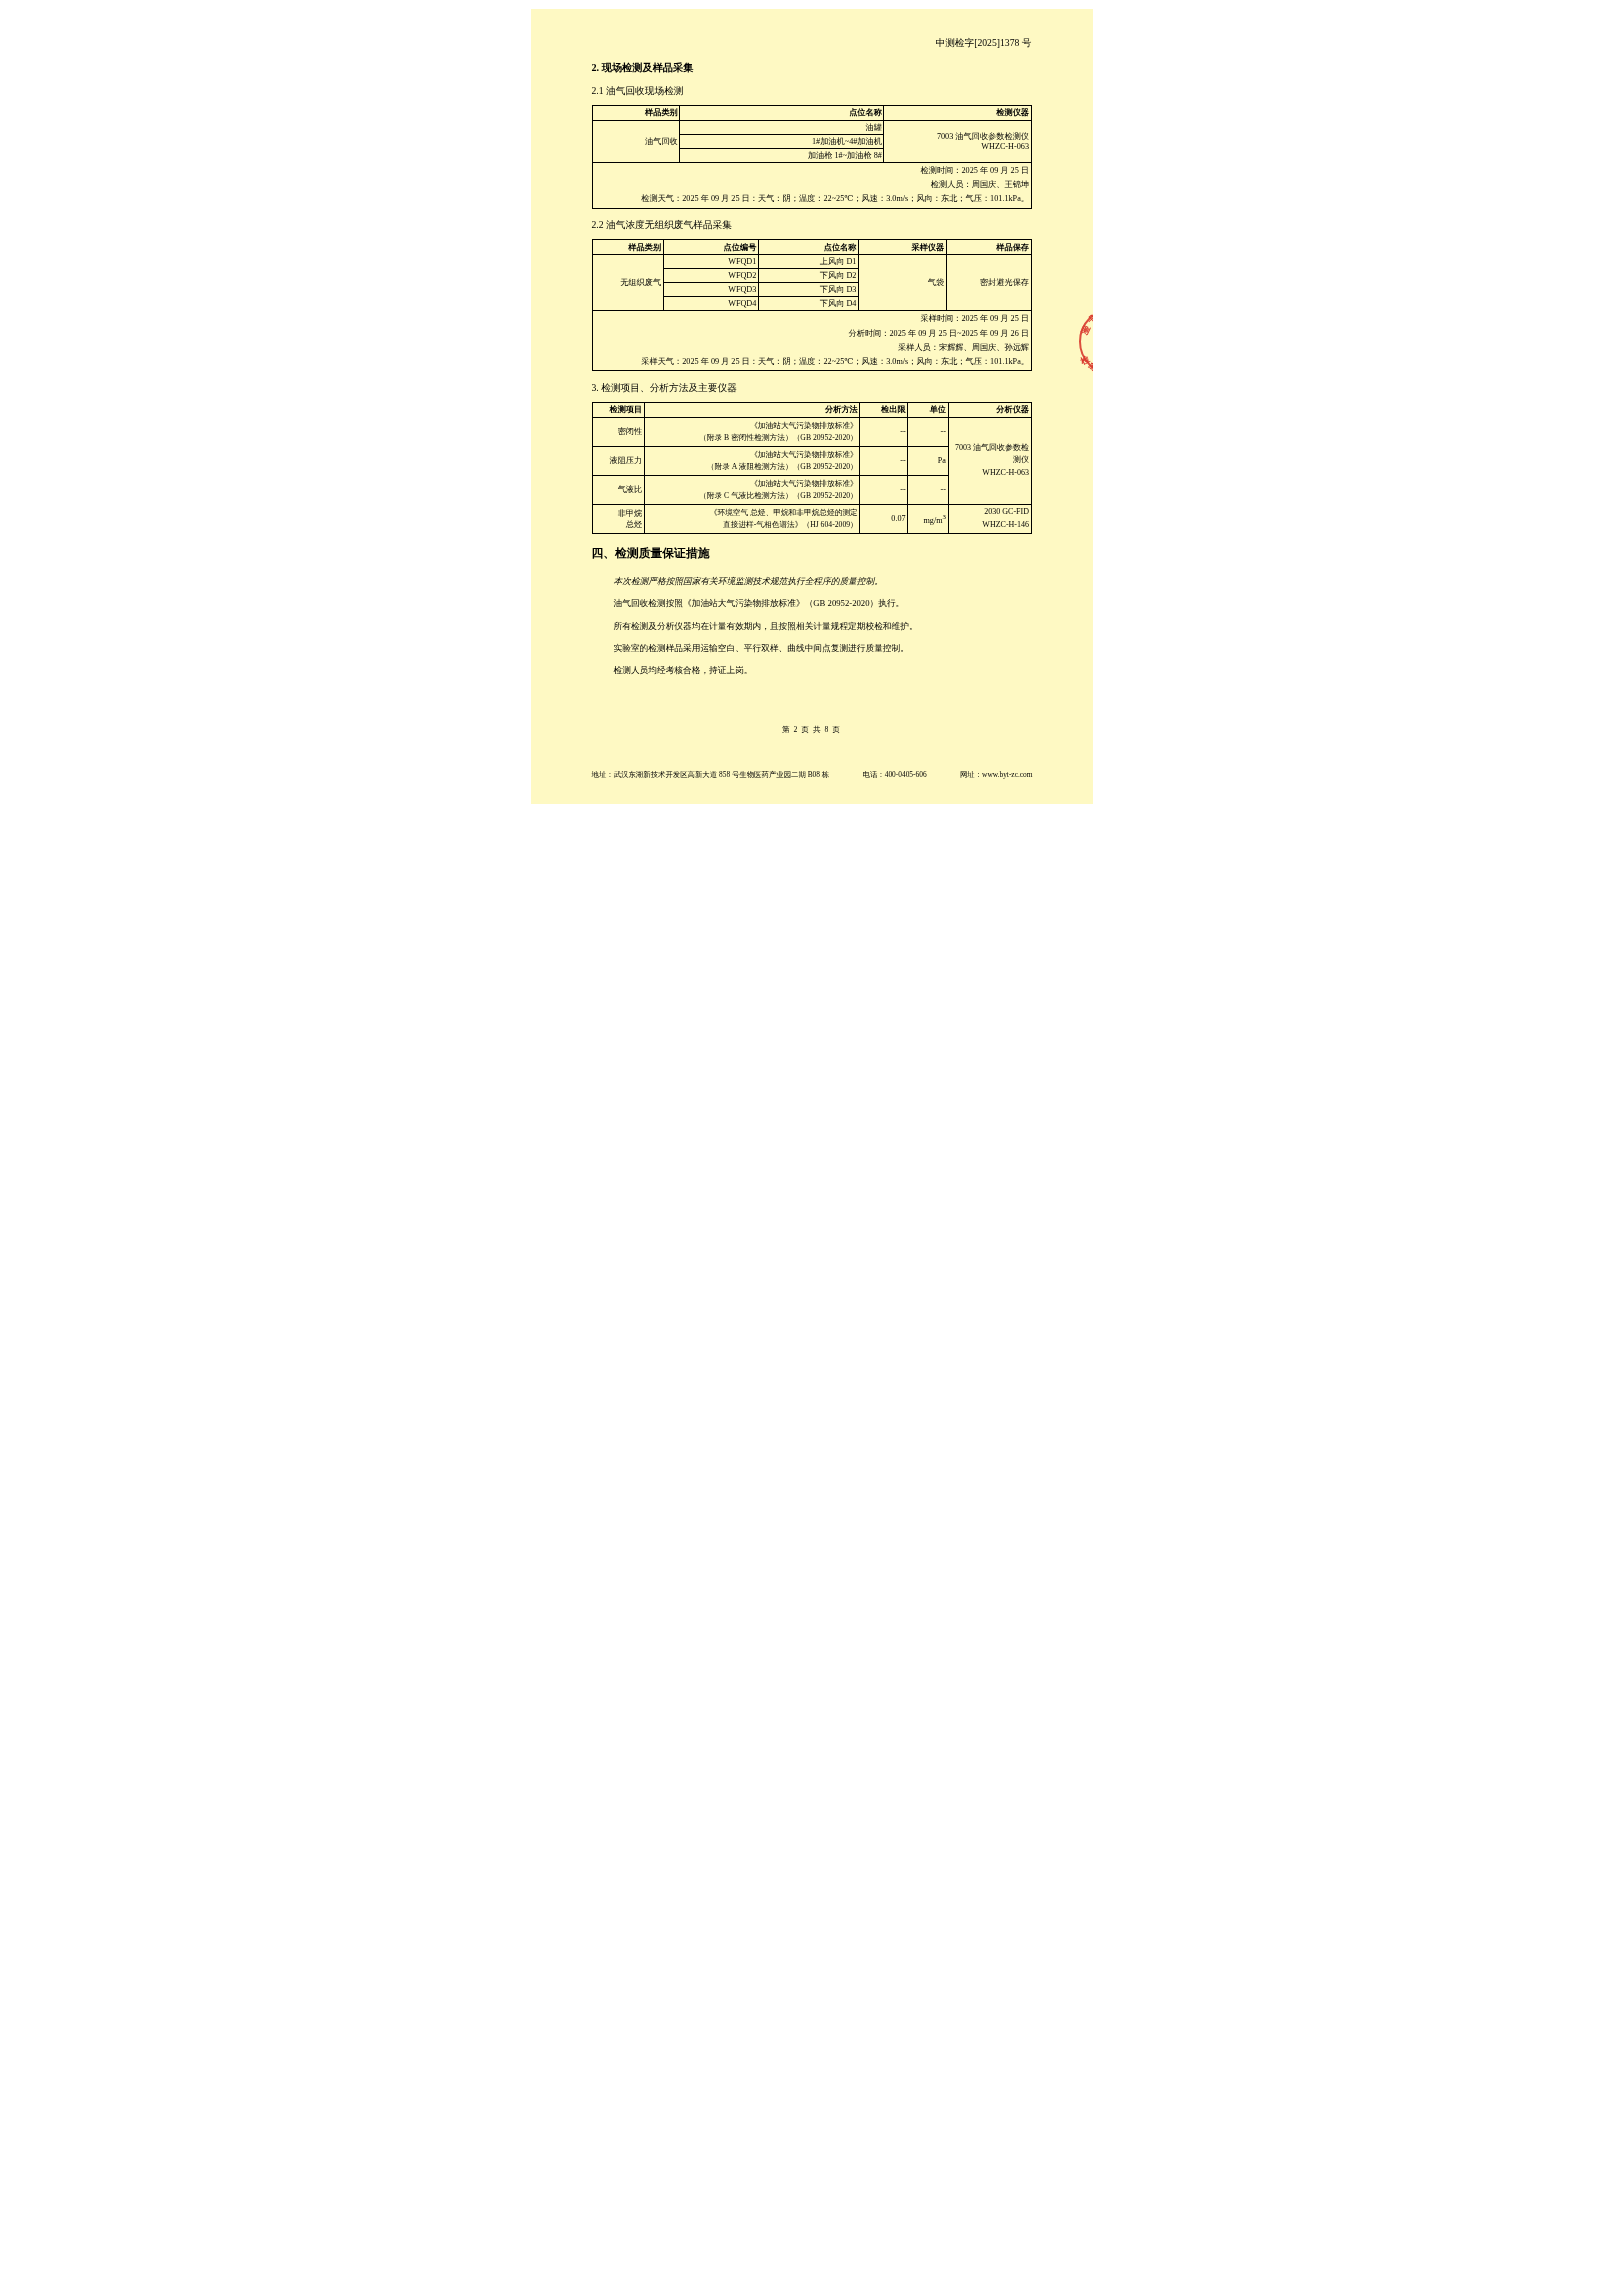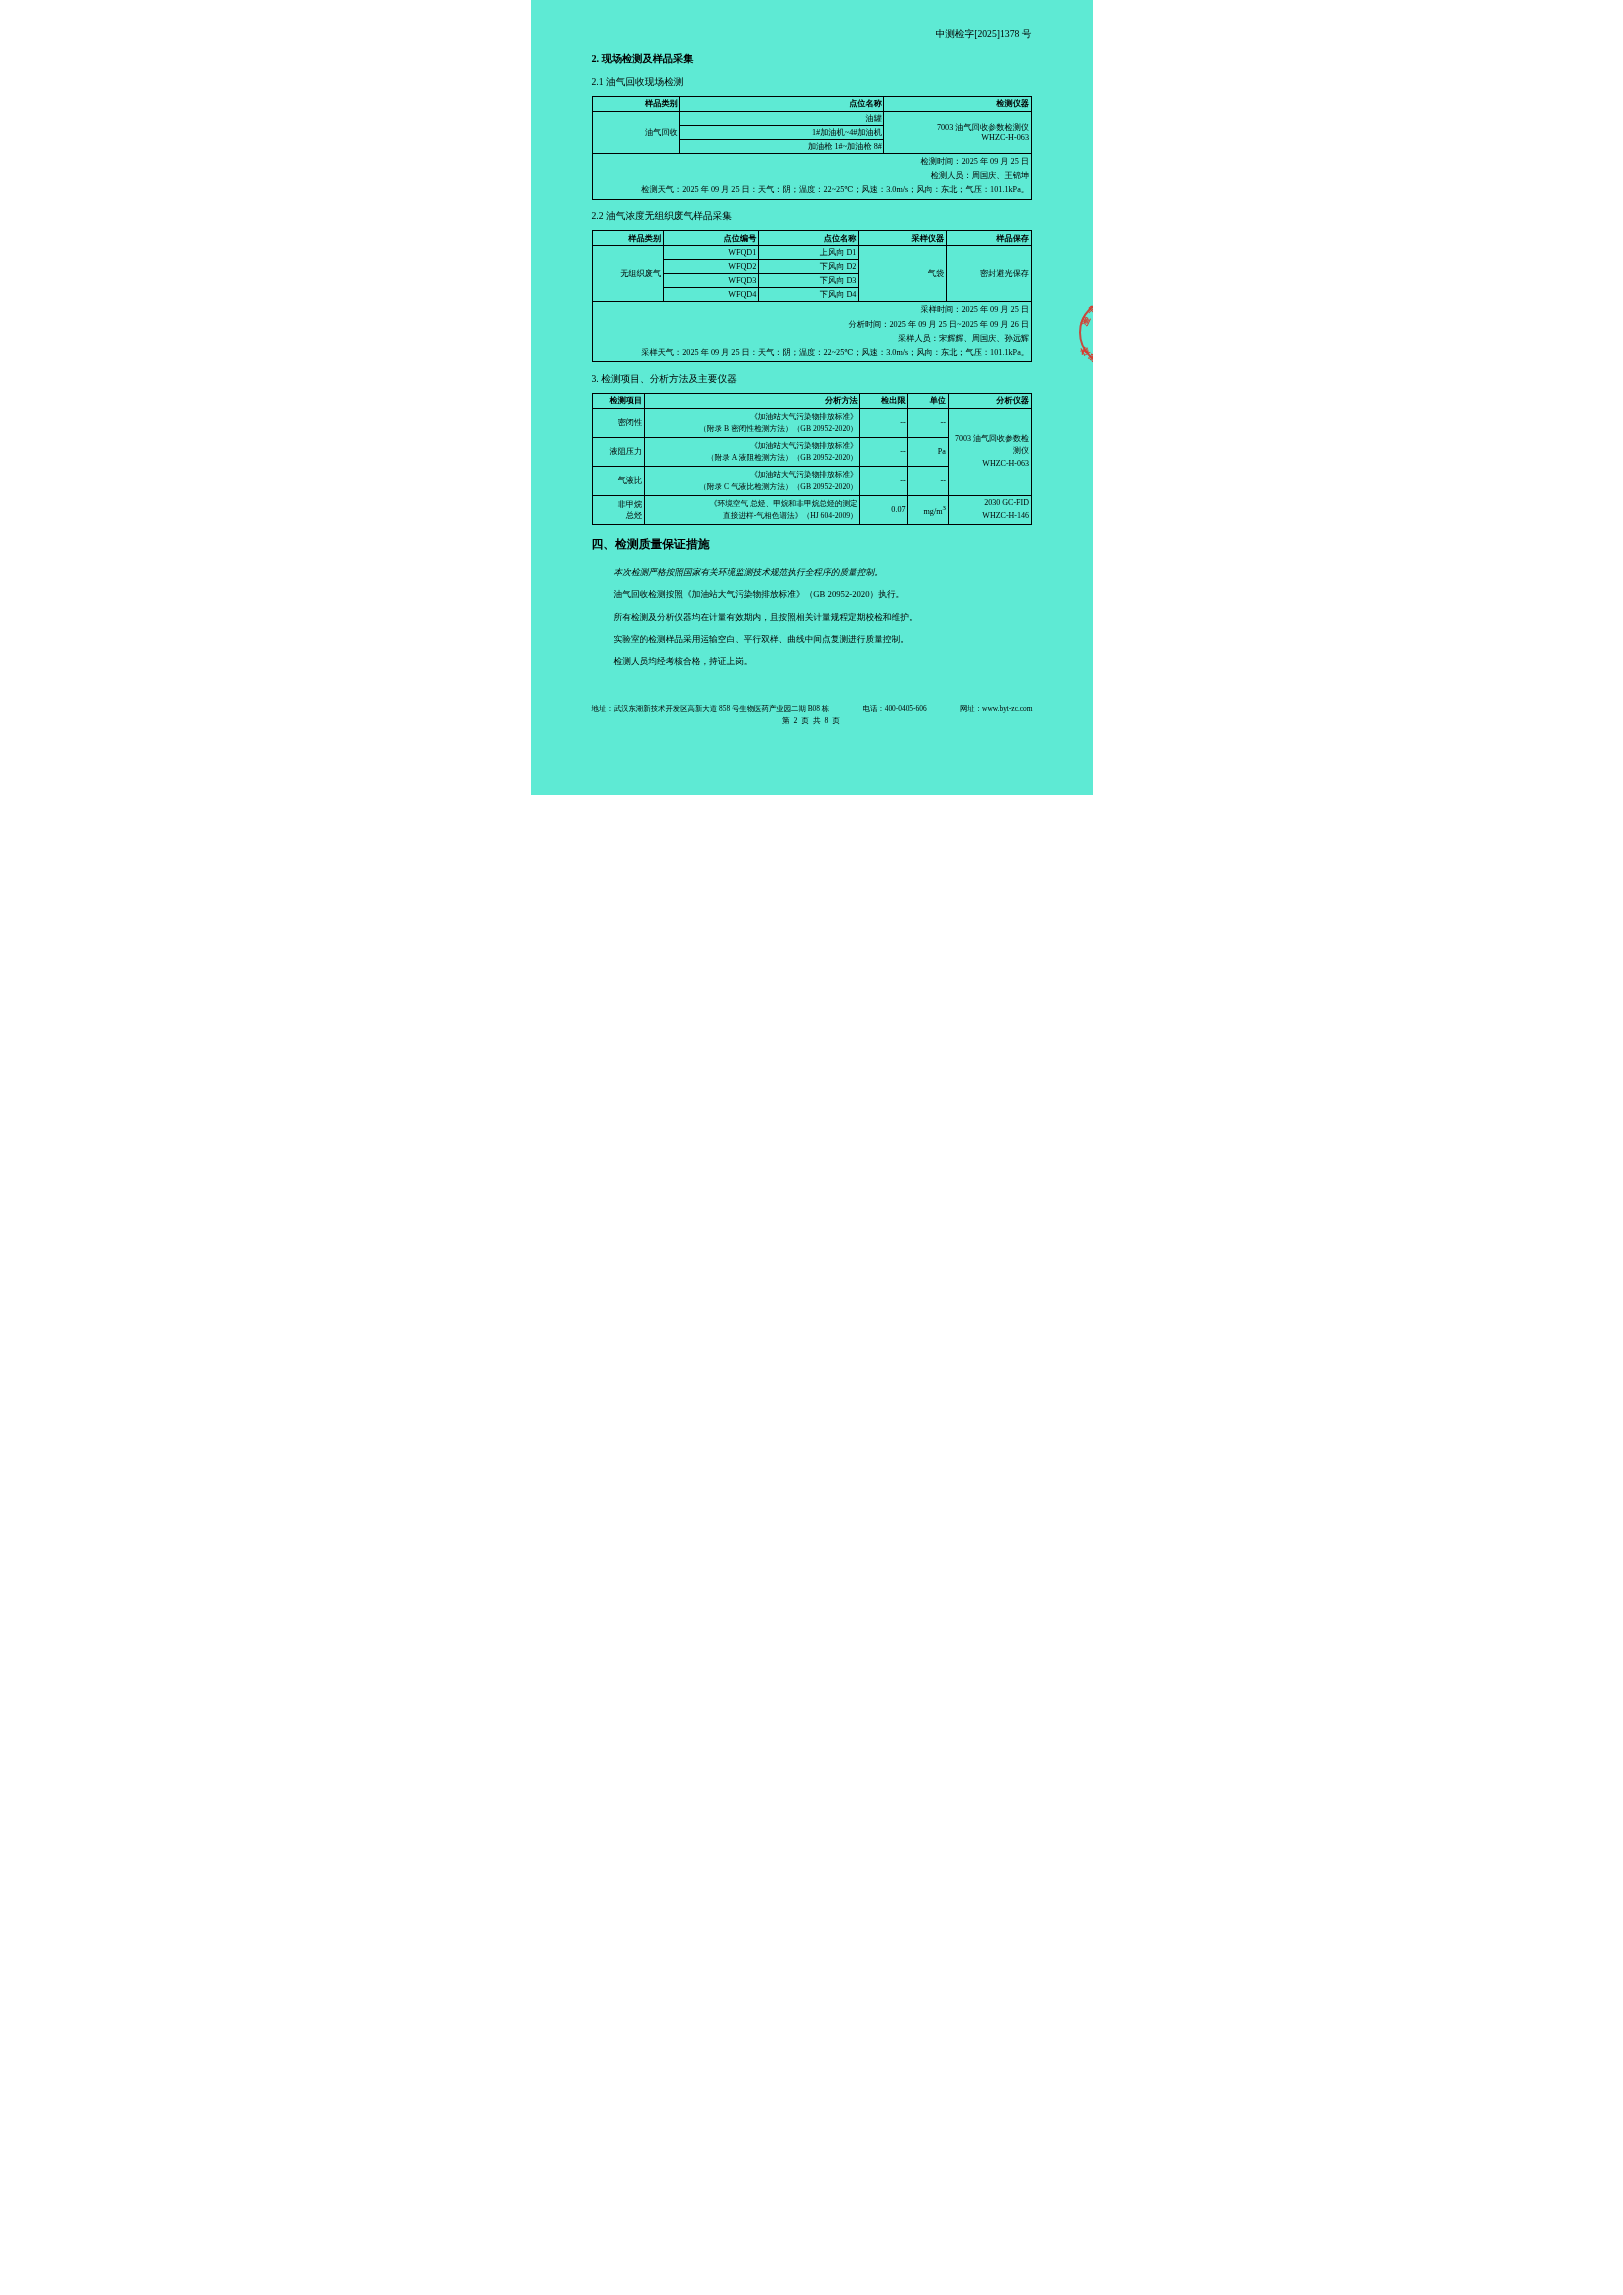--- a/index.html
+++ b/index.html
@@ -1,22 +1,22 @@
 <!DOCTYPE html>
 <html style="font-size:8.2px"><head>
 <meta charset="utf-8">
 <style>
   * { box-sizing: border-box; }
   html,body { margin:0; padding:0; background:#ffffff; }
   .page {
     position: relative;
     width: 562px;
     height: 795px;
-    margin: 0 auto;
-    background: #5eead4;
+    margin: 9px auto;
+    background: #fef9c3;
     color: #000;
     font-family: "Liberation Serif", "DejaVu Serif", serif;
     overflow: hidden;
     padding: 28px 61px 0 61px;
   }
   .doc-number {
     text-align: right;
     font-size: 9.7px;
     line-height: 11.8px;
   }
@@ -85,21 +85,21 @@
     position: absolute;
     left: 0; right: 0;
     top: 716px;
     text-align: center;
     font-size: 7.7px;
     letter-spacing: 1px;
   }
   .footer-address {
     position: absolute;
     left: 61px; right: 60px;
-    top: 704px;
+    top: 761px;
     font-size: 7.4px;
     display: flex;
     justify-content: space-between;
     white-space: nowrap;
   }
   
   .stamp {
     position: absolute;
     left: 548px;
     top: 299px;

